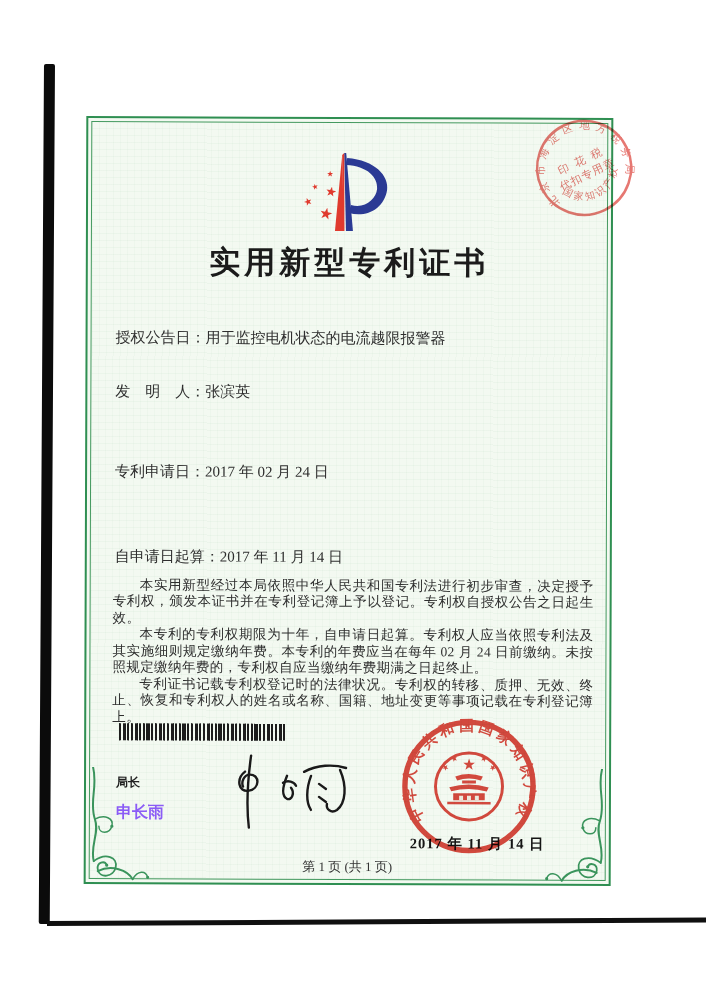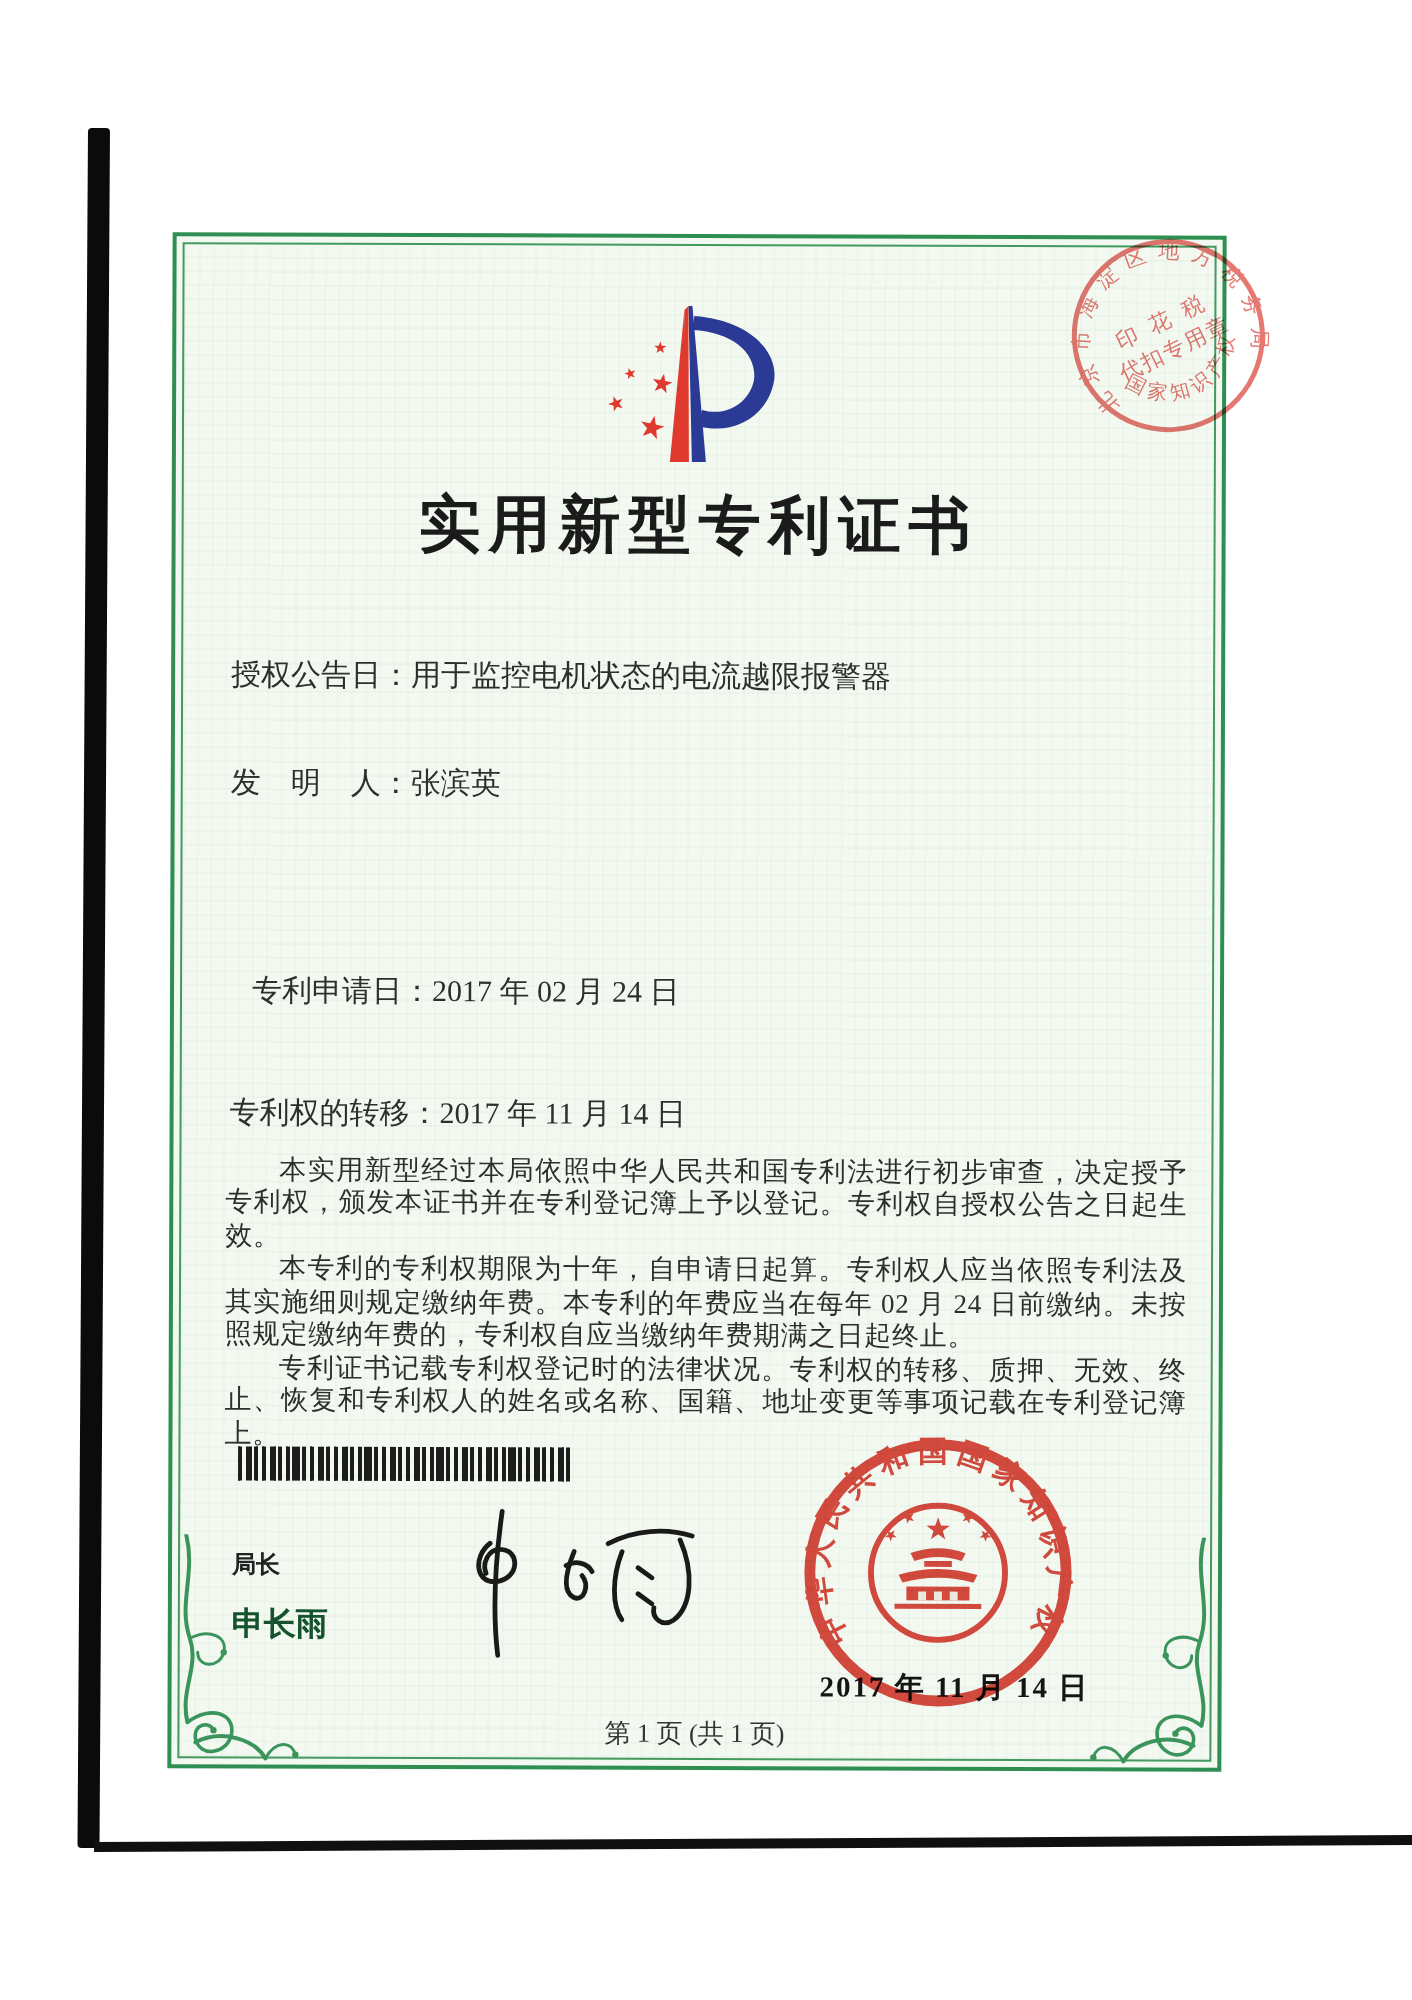--- a/index.html
+++ b/index.html
@@ -30,28 +30,28 @@
     position:absolute;inset:3px;border:1px solid #44995f;
     background-image:
       repeating-linear-gradient(0deg, rgba(90,165,110,0.05) 0 1px, transparent 1px 7px),
       repeating-linear-gradient(90deg, rgba(90,165,110,0.04) 0 1px, transparent 1px 7px);
   }
   
   .cert-no{left:112px;top:157px;font-size:15.5px;letter-spacing:1.5px;color:#3a3a3a;}
   .title{left:85px;top:242px;width:527px;text-align:center;font-size:31px;font-weight:700;
          letter-spacing:4px;color:#1b1b1b;}
   .field{left:115px;font-size:15px;color:#2e2e2e;white-space:nowrap;}
-  .f0{top:329px;} .f1{top:383px;} .f2{top:423px;} .f3{top:487px;margin-left:11px;} .f4{top:504px;} .f5{top:548px;}
+  .f0{top:329px;} .f1{top:383px;} .f2{top:423px;} .f3{top:463px;} .f4{top:504px;} .f5{top:548px;}
   .paras{left:113px;top:578px;width:481px;font-size:13.5px;line-height:1.22;
          letter-spacing:0.4px;text-align:justify;color:#2e2e2e;}
   .paras p{margin:0;text-indent:2em;}
   .signer-title{left:117px;top:775px;font-family:"Liberation Sans","DejaVu Sans",sans-serif;
                 font-weight:600;font-size:12px;color:#222;}
   .signer-name{left:117px;top:803px;font-family:"Liberation Sans","DejaVu Sans",sans-serif;
-               font-weight:600;font-size:16px;color:#14532d;}
+               font-weight:600;font-size:16px;color:#8b5cf6;}
   .seal-date{left:411px;top:834px;font-size:14.5px;font-weight:700;letter-spacing:1px;
              color:#151515;z-index:3;}
   .footer{left:85px;top:858px;width:527px;text-align:center;font-size:13px;color:#333;}
   
   .barcode{
     left:120px;top:724px;width:166px;height:17px;
     background-image:
       repeating-linear-gradient(90deg,#1c1c1c 0 2px,transparent 2px 4px),
       repeating-linear-gradient(90deg,#1c1c1c 0 1px,transparent 1px 6px),
       repeating-linear-gradient(90deg,#1c1c1c 0 1px,transparent 1px 9px);
@@ -115,21 +115,21 @@
     <use href="#star-l" transform="translate(34,42) scale(0.52) rotate(10)" fill="#e03a2e"></use>
     <use href="#star-l" transform="translate(11,52) scale(0.40) rotate(-20)" fill="#e03a2e"></use>
     <use href="#star-l" transform="translate(29,64) scale(0.62) rotate(12)" fill="#e03a2e"></use>
   </svg>
 
   <div class="abs title">实用新型专利证书</div>
 
   <div class="abs field f0"><span>授权公告日：</span><span>用于监控电机状态的电流越限报警器</span></div>
   <div class="abs field f1"><span>发　明　人：</span><span>张滨英</span></div>
   <div class="abs field f3"><span>专利申请日：</span><span>2017 年 02 月 24 日</span></div>
-  <div class="abs field f5"><span>专利权的转移：</span><span>2017 年 11 月 14 日</span></div>
+  <div class="abs field f5"><span>自申请日起算：</span><span>2017 年 11 月 14 日</span></div>
 
   <div class="abs paras">
     <p>本实用新型经过本局依照中华人民共和国专利法进行初步审查，决定授予专利权，颁发本证书并在专利登记簿上予以登记。专利权自授权公告之日起生效。</p>
     <p>本专利的专利权期限为十年，自申请日起算。专利权人应当依照专利法及其实施细则规定缴纳年费。本专利的年费应当在每年 02 月 24 日前缴纳。未按照规定缴纳年费的，专利权自应当缴纳年费期满之日起终止。</p>
     <p>专利证书记载专利权登记时的法律状况。专利权的转移、质押、无效、终止、恢复和专利权人的姓名或名称、国籍、地址变更等事项记载在专利登记簿上。</p>
   </div>
 
   <div class="abs barcode"></div>
 
   <div class="abs signer-title">局长</div>

